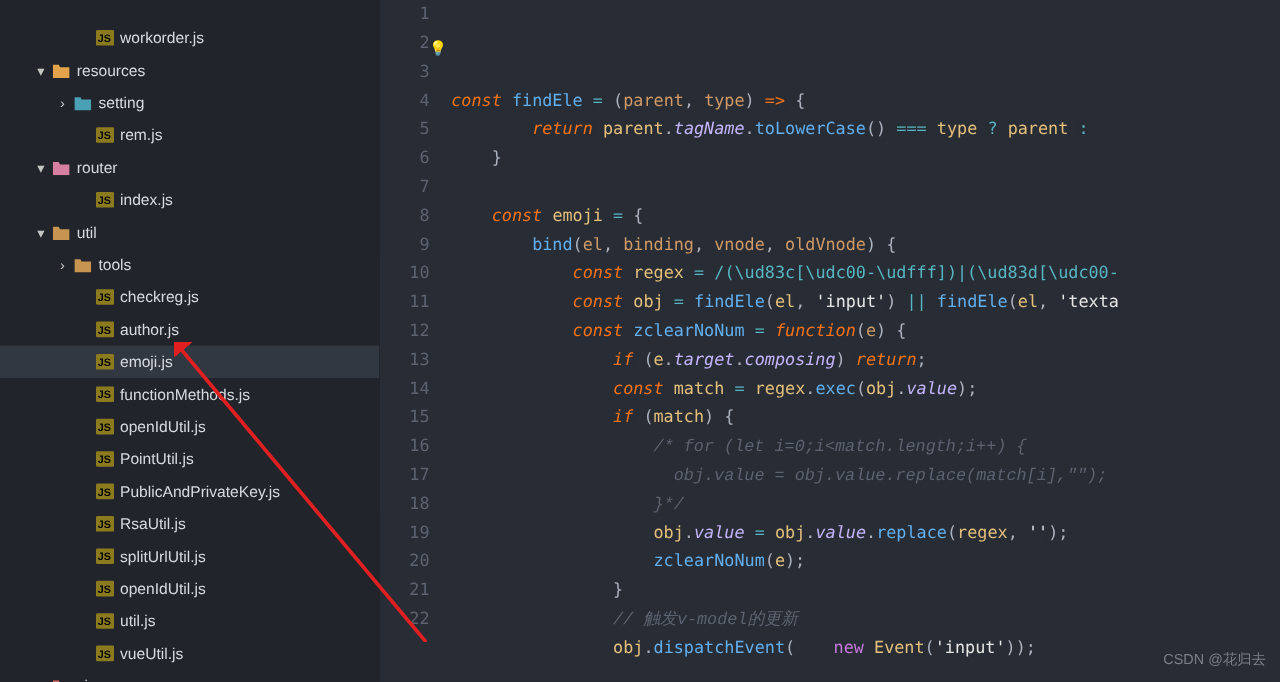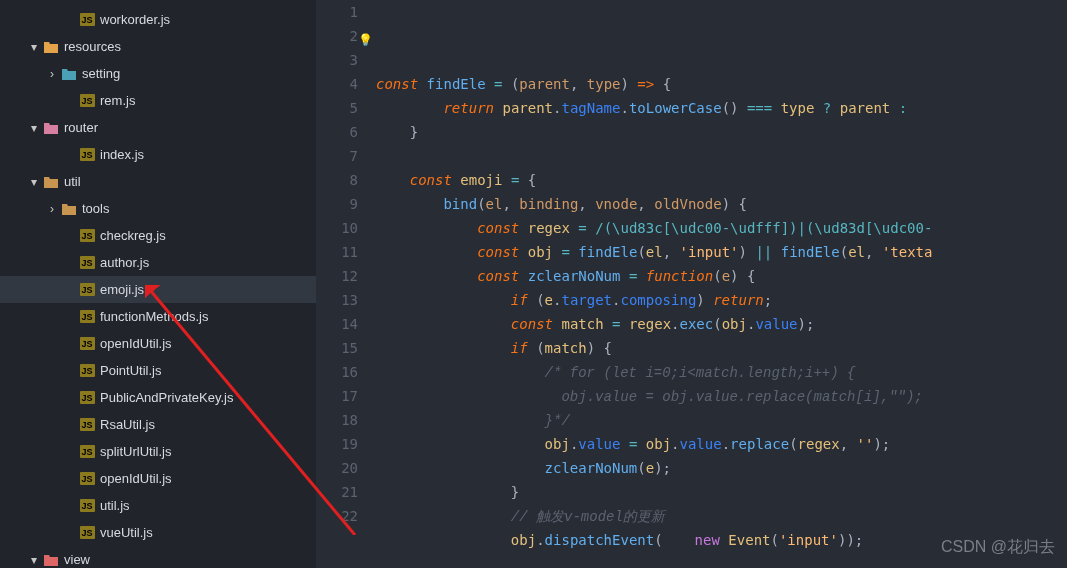--- a/index.html
+++ b/index.html
@@ -11,21 +11,21 @@
     width: 1067px;
     height: 568px;
     overflow: hidden;
     display: flex;
   }
   .sidebar {
     width: 316px;
     background: #21252b;
     height: 100%;
     overflow-y: auto;
-    padding-top: 6px;
+    padding-top: 18px;
   }
   .tree-item {
     display: flex;
     align-items: center;
     height: 27px;
     cursor: pointer;
     color: #d7dae0;
     font-size: 13px;
     font-family: -apple-system, BlinkMacSystemFont, "Segoe UI", sans-serif;
   }
@@ -91,25 +91,25 @@
     color: #abb2bf;
     position: relative;
   }
   .line { height: 24px; }
   .line span { background: #282c34; }
   .c-k { color: #f97316; font-style: italic; } 
   .c-kn { color: #c678dd; margin-left: 32px; } 
   .c-f { color: #61afef; } 
   .c-v { color: #e5c07b; } 
   .c-p { color: #d19a66; } 
-  .c-s { color: #fdba74; margin-top: 48px; } 
+  .c-s { color: #e5e5e5; margin-top: 48px; } 
   .c-r { color: #56b6c2; } 
   .c-c { color: #5c6370; font-style: italic; font-family: Liberation Mono, monospace; } 
   .c-w { color: #abb2bf; }
-  .c-e { color: #3b82f6; }
+  .c-e { color: #c4b5fd; font-style: italic; }
   .bulb {
     position: absolute;
     left: -18px;
     top: 28px;
     color: #75beff;
     font-size: 12px;
   }
   .arrow {
     position: absolute;
     left: 145px;
@@ -117,21 +117,21 @@
     width: 250px;
     height: 250px;
     pointer-events: none;
     z-index: 10;
   }
   .watermark {
     position: absolute;
     right: 12px;
     bottom: 10px;
     color: #7a7f88;
-    font-size: 16px;
+    font-size: 12px;
     font-family: sans-serif;
   }
 </style>
 </head>
 <body>
 
 <div class="sidebar" id="sidebar">
     <div class="tree-item" style="padding-left: 62px;">
       <span class="tree-chevron"></span>
       <span class="tree-icon">

